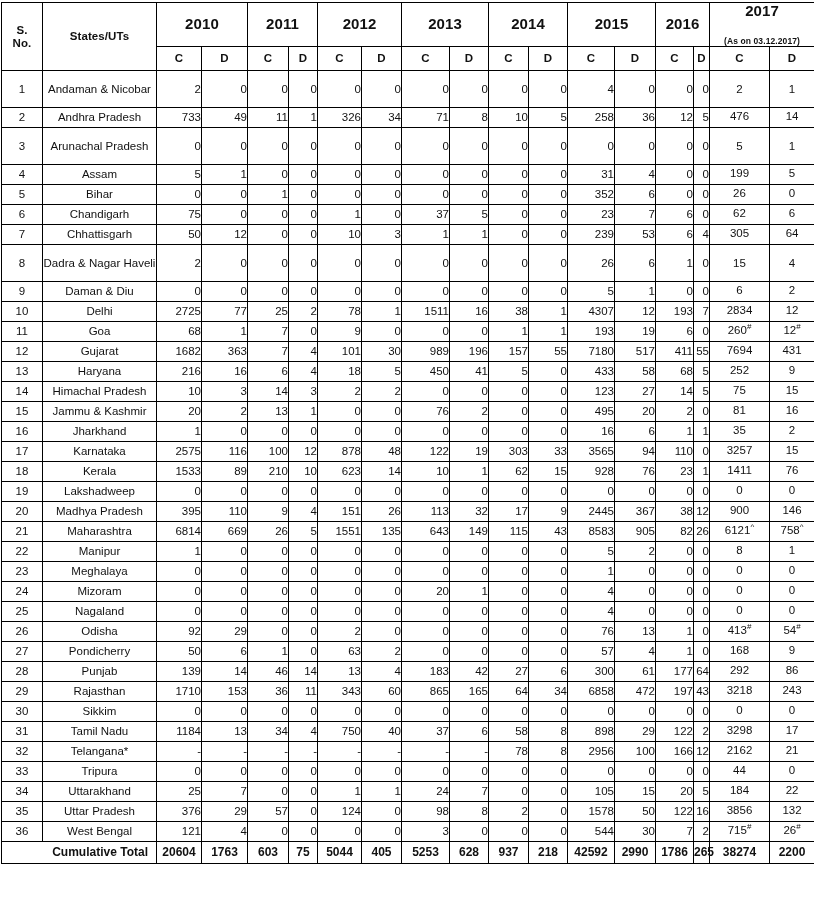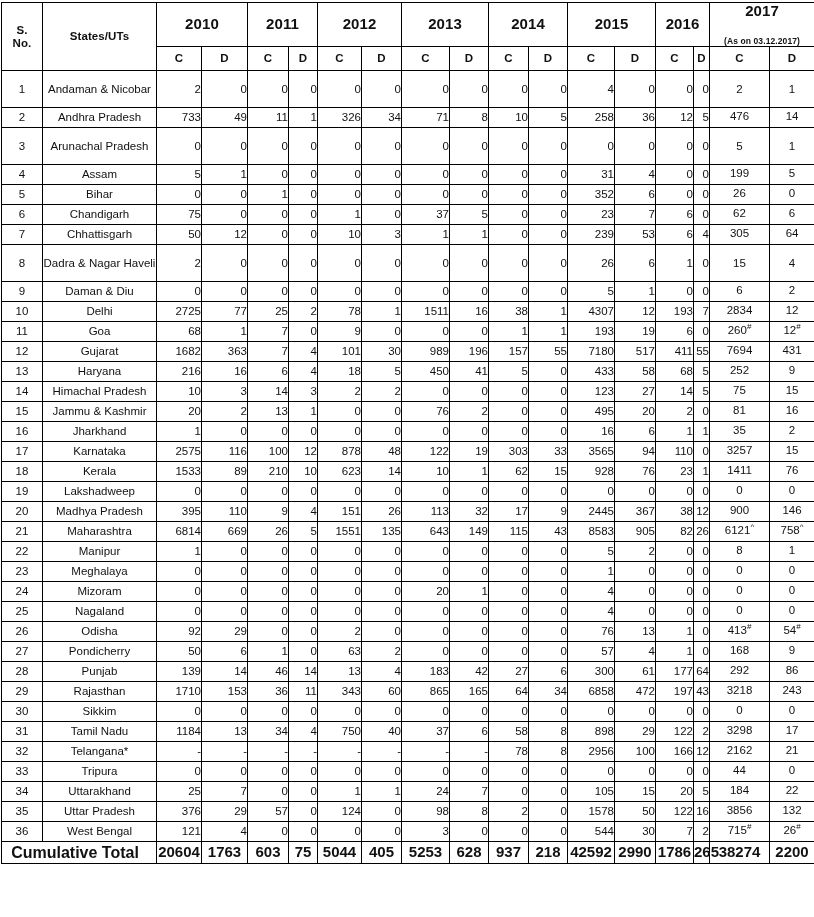--- a/index.html
+++ b/index.html
@@ -43,22 +43,22 @@
   td.state{ text-align:center; padding:2px 0 2px 7px; font-size:11.5px;}
   td.num{ text-align:right; padding:2px 7px 2px 2px; font-size:11.5px;}
   tr.r-tall td{ height:37px; }
   tr.r-norm td{ height:20px; }
   
   td.y17{ vertical-align:bottom; padding-bottom:3px; text-align:center; padding-right:0;}
   tr.r-norm td.y17{ padding-bottom:2px; }
   sup{ font-size:8px; vertical-align:super; line-height:0;}
   
   tr.total td{ font-weight:bold; height:22px;}
-  tr.total td.totlabel{ text-align:center; padding-right:8px; font-size:16px;}
-  tr.total td.num{ text-align:center; padding:0; font-size:15px;}
+  tr.total td.totlabel{ text-align:right; padding-right:8px; font-size:12px;}
+  tr.total td.num{ text-align:center; padding:0; font-size:12px;}
 </style>
 </head>
 <body>
 
 <div id="page">
   <table class="stats">
       <colgroup>
         <col style="width: 41px;">
         <col style="width: 114px;">
         <col style="width: 45px;">

